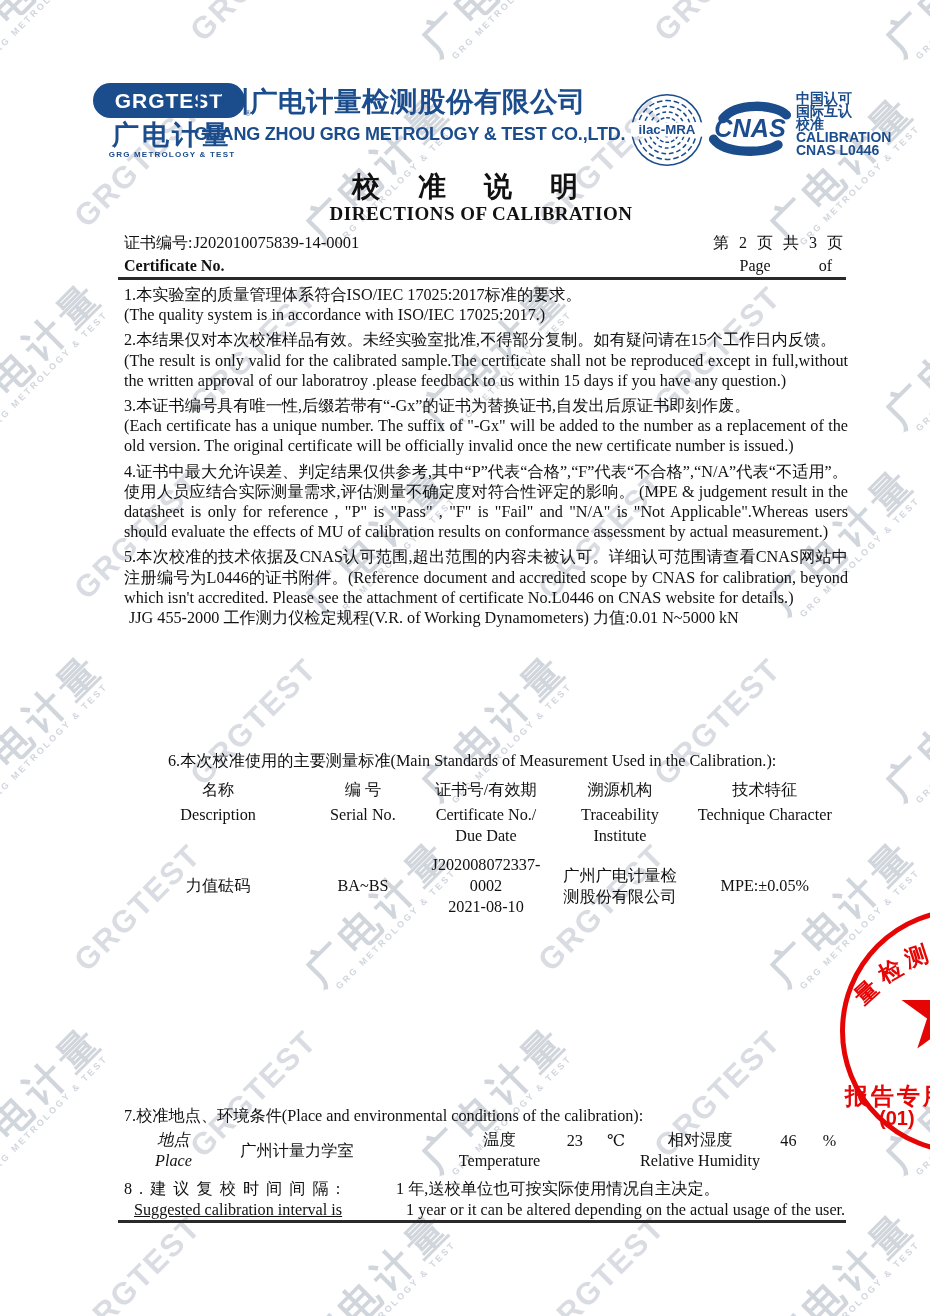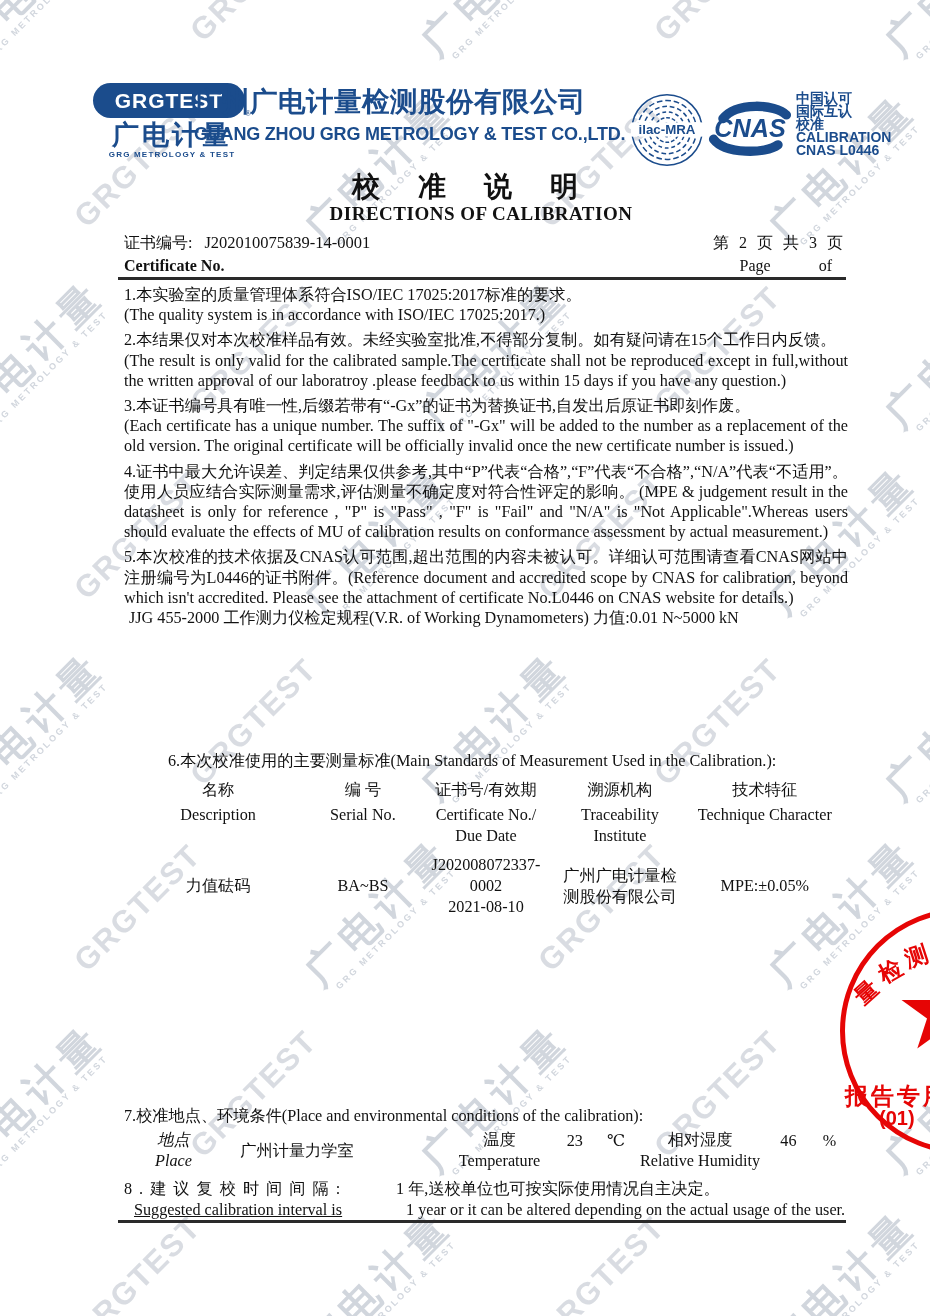--- a/index.html
+++ b/index.html
@@ -34,21 +34,21 @@
   .cnas-txt{position:absolute;left:796px;top:92px;color:#1b4c8c;font-weight:bold;
             font-family:"Liberation Sans","DejaVu Sans",sans-serif;font-size:14px;line-height:13px;}
   
   .doc-title{position:absolute;left:0;top:168px;width:100%;text-align:center;z-index:2;
              font-size:28px;font-weight:bold;letter-spacing:38px;padding-left:38px;box-sizing:border-box;}
   .doc-sub{position:absolute;left:16px;top:203px;width:100%;text-align:center;z-index:2;
            font-size:19px;font-weight:bold;letter-spacing:0.5px;}
   
   .cert{position:absolute;left:124px;top:231px;width:722px;z-index:2;font-size:16px;}
   .cert-row{display:flex;justify-content:space-between;align-items:baseline;line-height:23px;}
-  .cert-left{display:flex;gap:12px;align-items:baseline;}
+  .cert-left{display:flex;gap:1px;align-items:baseline;}
   .cert-no{font-size:16.5px;}
   .cert-page-cn{letter-spacing:3px;}
   .cert-en{font-weight:bold;}
   .cert-page-en{display:flex;gap:48px;padding-right:14px;}
   .rule-top{position:absolute;left:118px;top:277px;width:728px;height:3px;background:#2a2a2a;z-index:2;}
   .rule-bottom{position:absolute;left:118px;top:1220px;width:728px;height:2.5px;background:#2a2a2a;z-index:2;}
   
   .body-txt{position:absolute;left:124px;top:285px;width:724px;z-index:2;
             font-size:16.2px;line-height:20.2px;text-align:justify;}
   .sec{margin-bottom:5px;}

